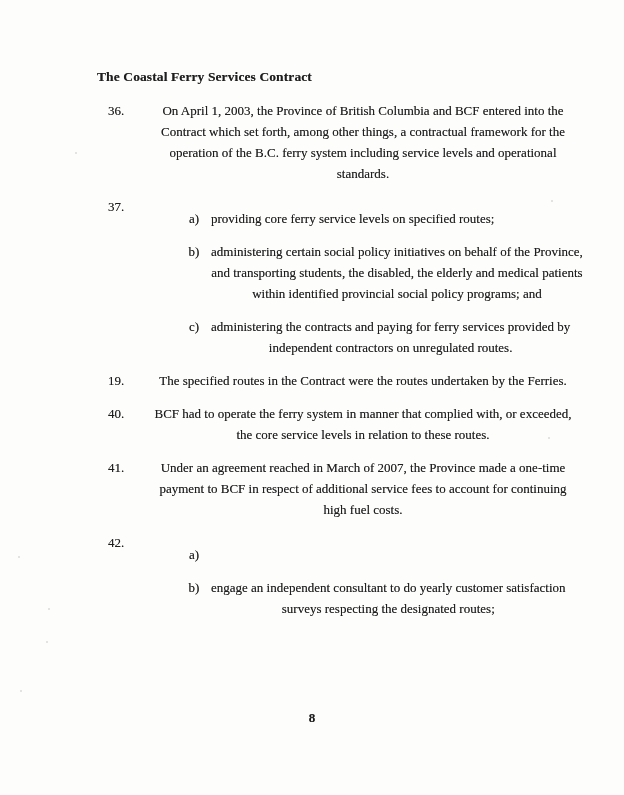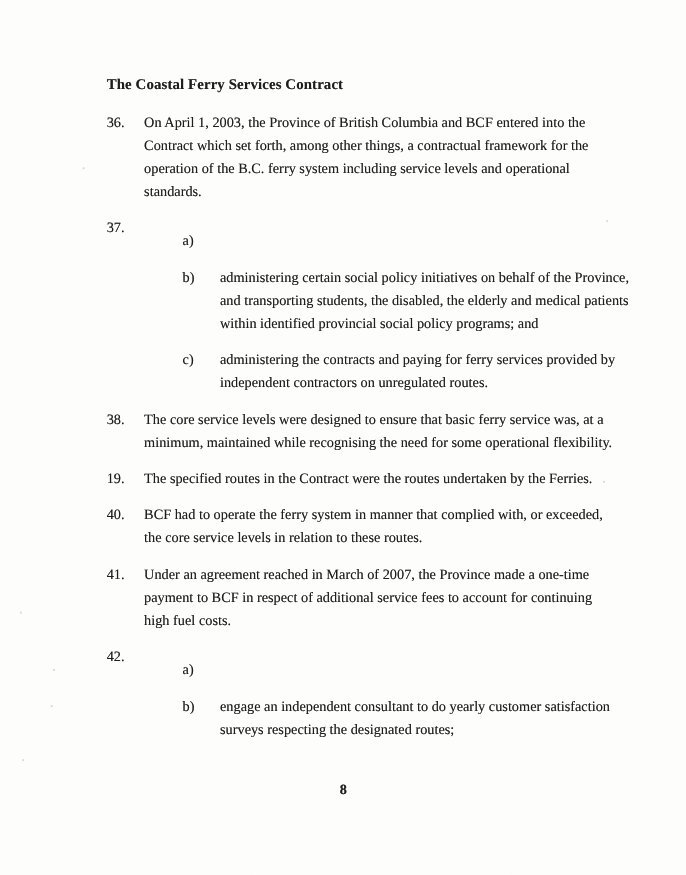--- a/index.html
+++ b/index.html
@@ -33,24 +33,26 @@
   .para {
     display: flex;
     align-items: flex-start;
     margin-top: 12px;
     font-size: 13px;
     line-height: 21px;
   }
   .para .num {
     flex: none;
     width: 34px;
+    margin-left: 11px;
   }
   .para .col {
     flex: 1 1 auto;
     min-width: 0;
+    text-align: center;
   }
   .body-text {
     white-space: pre-line;
   }
   .sub {
     display: flex;
     align-items: flex-start;
     margin-left: 35px;
     margin-top: 12px;
   }
@@ -93,42 +95,36 @@
 operation of the B.C. ferry system including service levels and operational
 standards.</div>
       </div>
     </div>
 
     <div class="para">
       <div class="num">37.</div>
       <div class="col">
         <div class="sub">
           <div class="letter">a)</div>
+          <div class="body-text">providing core ferry service levels on specified routes;</div>
         </div>
         <div class="sub">
           <div class="letter">b)</div>
           <div class="body-text">administering certain social policy initiatives on behalf of the Province,
 and transporting students, the disabled, the elderly and medical patients
 within identified provincial social policy programs; and</div>
         </div>
         <div class="sub">
           <div class="letter">c)</div>
           <div class="body-text">administering the contracts and paying for ferry services provided by
 independent contractors on unregulated routes.</div>
         </div>
       </div>
     </div>
 
-    <div class="para">
-      <div class="num">38.</div>
-      <div class="col">
-        <div class="body-text">The core service levels were designed to ensure that basic ferry service was, at a
-minimum, maintained while recognising the need for some operational flexibility.</div>
-      </div>
-    </div>
 
     <div class="para">
       <div class="num">19.</div>
       <div class="col">
         <div class="body-text">The specified routes in the Contract were the routes undertaken by the Ferries.</div>
       </div>
     </div>
 
     <div class="para">
       <div class="num">40.</div>

